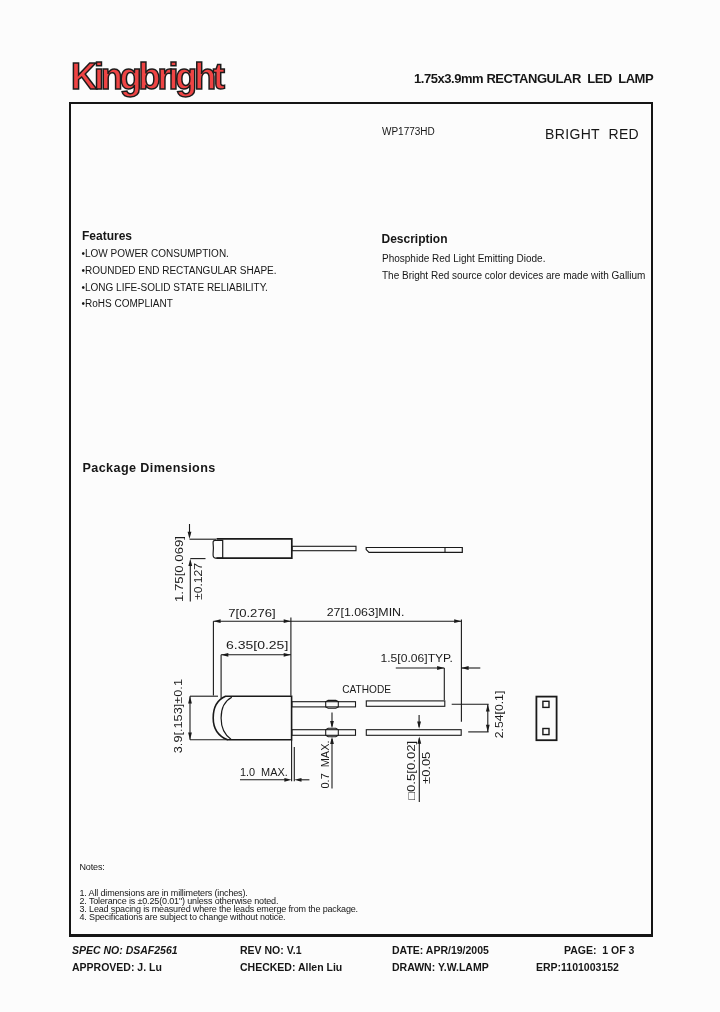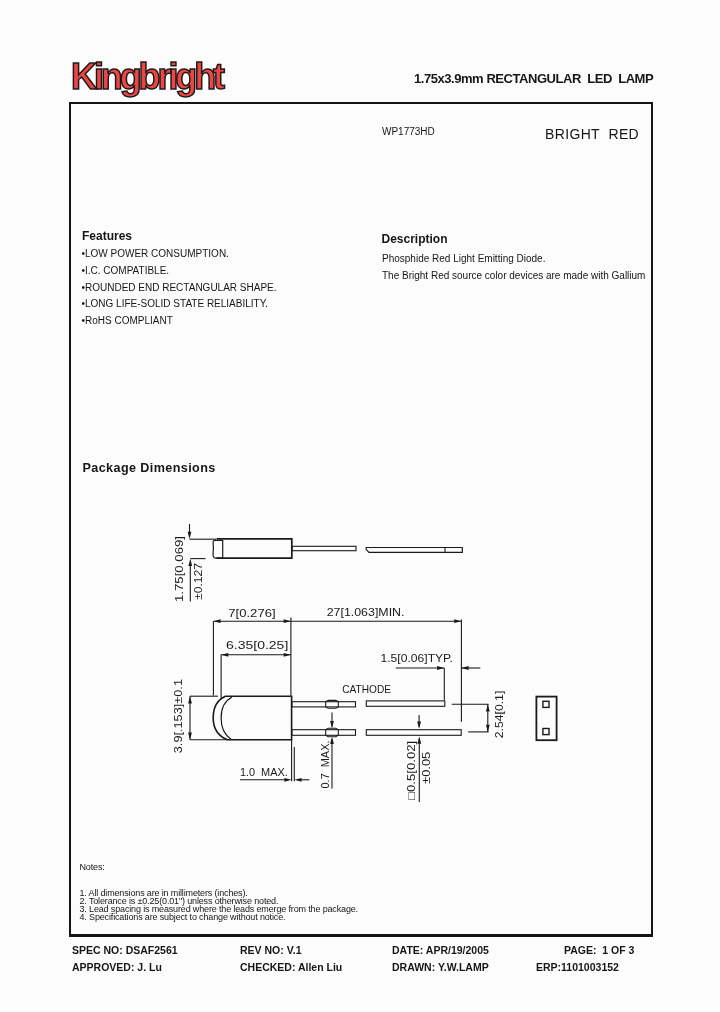--- a/index.html
+++ b/index.html
@@ -17,21 +17,20 @@
 <div class="abs" id="box" style="left:69px;top:102px;width:580px;height:830px;border:2px solid #151515;border-bottom-width:3px;"></div>
 
 <div class="abs" style="left:382px;top:126.5px;font-size:10px;line-height:1;">WP1773HD</div>
 
 <div class="abs" style="left:517px;top:126.5px;font-size:14px;letter-spacing:0.35px;line-height:1;margin-left:28px;">BRIGHT&nbsp; RED</div>
 
 <div class="abs" style="left:82px;top:229.6px;font-size:12px;font-weight:bold;line-height:1;">Features</div>
 
 <div class="abs" id="feat" style="left:81.5px;top:246.4px;font-size:10px;line-height:16.65px;">
   <div>•LOW POWER CONSUMPTION.</div>
-  <div>•I.C. COMPATIBLE.</div>
   <div>•ROUNDED END RECTANGULAR SHAPE.</div>
   <div>•LONG LIFE-SOLID STATE RELIABILITY.</div>
   <div>•RoHS COMPLIANT</div>
 </div>
 
 <div class="abs" style="left:381.5px;top:232.6px;font-size:12px;font-weight:bold;line-height:1;">Description</div>
 
 <div class="abs" id="desc" style="left:382px;top:249.6px;font-size:10px;line-height:17.8px;">
   <div>Phosphide Red Light Emitting Diode.</div>
   <div>The Bright Red source color devices are made with Gallium</div>
@@ -176,21 +175,21 @@
 
 <div class="abs" id="notes" style="left:79.5px;top:863.3px;font-size:9px;line-height:8.05px;letter-spacing:-0.15px;">
   <div style="margin-bottom:18px;">Notes:</div>
   <div>1. All dimensions are in millimeters (inches).</div>
   <div>2. Tolerance is ±0.25(0.01") unless otherwise noted.</div>
   <div>3. Lead spacing is measured where the leads emerge from the package.</div>
   <div>4. Specifications are subject to change without notice.</div>
 </div>
 
 <div class="abs" style="left:0;top:944px;font-size:10.5px;font-weight:bold;width:720px;">
-  <span class="abs" style="left:72px;">SPEC NO: DSAF2561</span>
+  <span class="abs" style="left:72px;font-style:italic;">SPEC NO: DSAF2561</span>
   <span class="abs" style="left:240px;text-align:right;">REV NO: V.1</span>
   <span class="abs" style="left:392px;">DATE: APR/19/2005</span>
   <span class="abs" style="left:564px;">PAGE:&nbsp; 1 OF 3</span>
 </div>
 
 <div class="abs" style="left:0;top:961px;font-size:10.5px;font-weight:bold;width:720px;">
   <span class="abs" style="left:72px;">APPROVED: J. Lu</span>
   <span class="abs" style="left:240px;">CHECKED: Allen Liu</span>
   <span class="abs" style="left:392px;">DRAWN: Y.W.LAMP</span>
   <span class="abs" style="left:536px;">ERP:1101003152</span>

